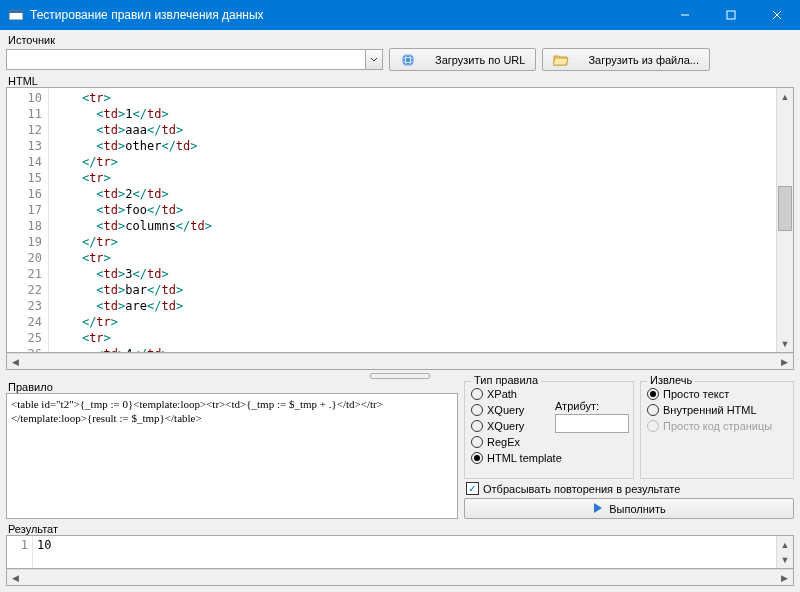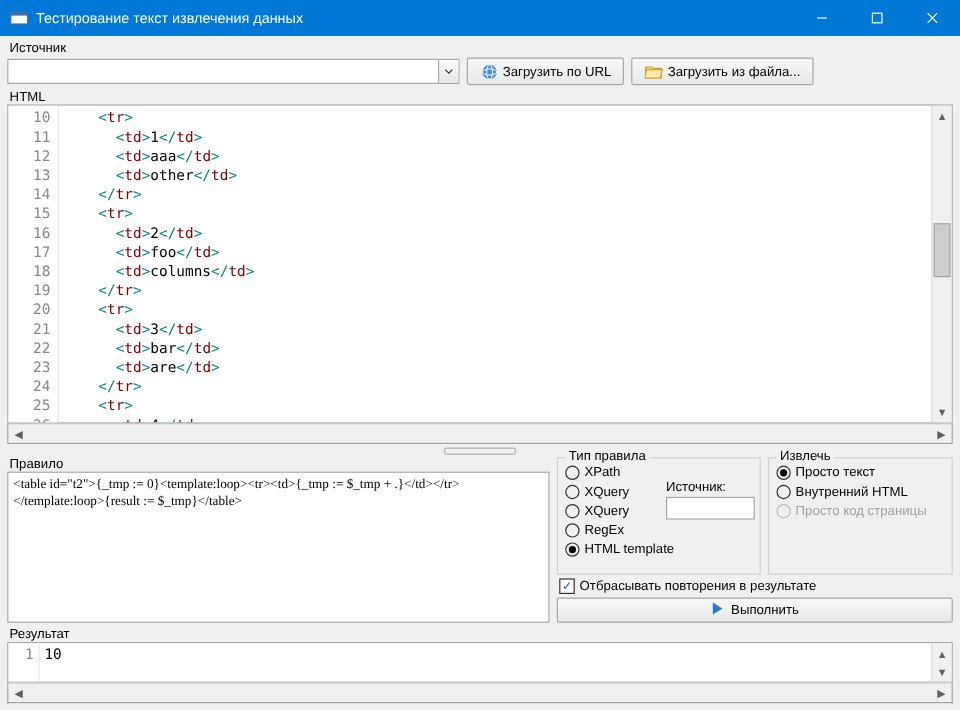--- a/index.html
+++ b/index.html
@@ -8,21 +8,21 @@
 .titlebar { height:30px; background:#0078d7; color:#fff; display:flex; align-items:center; padding-left:8px; }
 .titlebar-icon { width:16px; height:16px; margin-right:6px; display:inline-flex; align-items:center; justify-content:center; }
 .titlebar-title { flex:1; font-size:12px; }
 .tb-btn { width:46px; height:30px; display:flex; align-items:center; justify-content:center; color:#fff; }
 .content { flex:1; display:flex; flex-direction:column; padding:4px 6px 6px; gap:2px; overflow:hidden; }
 .row-source { display:flex; flex-direction:column; gap:2px; }
 .lbl { font-size:11px; color:#000; padding:0 2px; }
 .source-controls { display:flex; gap:6px; align-items:center; }
 .combo { flex:0 0 377px; height:21px; background:#fff; border:1px solid #a7a7a7; display:flex; align-items:center; }
 .combo-btn { width:17px; height:100%; border-left:1px solid #a7a7a7; display:flex; align-items:center; justify-content:center; margin-left:auto; background:linear-gradient(#fdfdfd,#e4e4e4); }
-.btn { height:23px; padding:0 10px; background:linear-gradient(#f8f8f8,#e8e8e8); border:1px solid #a7a7a7; border-radius:2px; display:flex; align-items:center; gap:3px; font-size:11px; cursor:default; }
+.btn { height:23px; padding:0 10px; background:linear-gradient(#f8f8f8,#e8e8e8); border:1px solid #a7a7a7; border-radius:2px; display:flex; align-items:center; gap:19px; font-size:11px; cursor:default; }
 .btn-icon { width:16px; height:16px; display:inline-flex; }
 .html-section { display:flex; flex-direction:column; flex:1 1 auto; min-height:0; margin-top:2px; }
 .editor-wrap { flex:1; background:#fff; border:1px solid #a7a7a7; display:flex; overflow:hidden; position:relative; }
 .gutter { width:42px; background:#fff; color:#888; text-align:right; padding:2px 6px 2px 0; font-family:Consolas,monospace; font-size:12px; line-height:16px; white-space:pre; border-right:1px solid #e4e4e4; user-select:none; }
 .code { flex:1; padding:2px 4px; font-family:Consolas,monospace; font-size:12px; line-height:16px; white-space:pre; overflow:hidden; }
 .tag { color:#008080; } .tagname{color:#800000;}
 .vscroll { width:17px; background:#f0f0f0; border-left:1px solid #dcdcdc; position:relative; }
 .vscroll-thumb { position:absolute; left:1px; right:1px; top:37%; height:45px; background:#cdcdcd; border:1px solid #a7a7a7; }
 .vscroll-arrow { position:absolute; left:0; right:0; height:17px; display:flex; align-items:center; justify-content:center; color:#606060; font-size:9px; }
 .vscroll-arrow.up{top:0;} .vscroll-arrow.down{bottom:0;}
@@ -57,21 +57,21 @@
 <body>
 
 <div class="window">
   <div class="titlebar">
     <span class="titlebar-icon">
       <svg width="16" height="16" viewBox="0 0 16 16">
           <rect x="1" y="3" width="14" height="10" fill="#fff" stroke="#3a6ea5"></rect>
           <rect x="1" y="3" width="14" height="3" fill="#3a6ea5"></rect>
         </svg>
     </span>
-    <span class="titlebar-title">Тестирование текст извлечения данных</span>
+    <span class="titlebar-title">Тестирование правил извлечения данных</span>
     <div class="tb-btn">
         <svg width="10" height="10">
           <line x1="1" y1="5" x2="9" y2="5" stroke="#fff" stroke-width="1"></line>
         </svg>
       </div>
     <div class="tb-btn">
         <svg width="10" height="10">
           <rect x="1" y="1" width="8" height="8" fill="none" stroke="#fff" stroke-width="1"></rect>
         </svg>
       </div>
@@ -202,21 +202,21 @@
                 <div class="radio-row">
                   <span class="radio"></span>
                   <span>RegEx</span>
                 </div>
                 <div class="radio-row">
                   <span class="radio sel"></span>
                   <span>HTML template</span>
                 </div>
               </div>
             <div class="attr-block">
-              <div>Источник:</div>
+              <div>Атрибут:</div>
               <div class="attr-input"></div>
             </div>
           </div>
           <div class="groupbox gb-extract">
             <span class="groupbox-title">Извлечь</span>
             <div id="extract-opts">
                 <div class="radio-row">
                   <span class="radio sel"></span>
                   <span>Просто текст</span>
                 </div>

